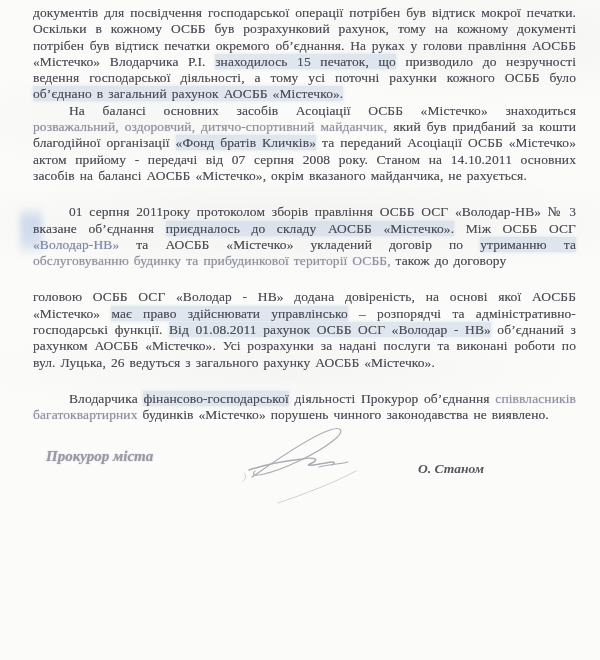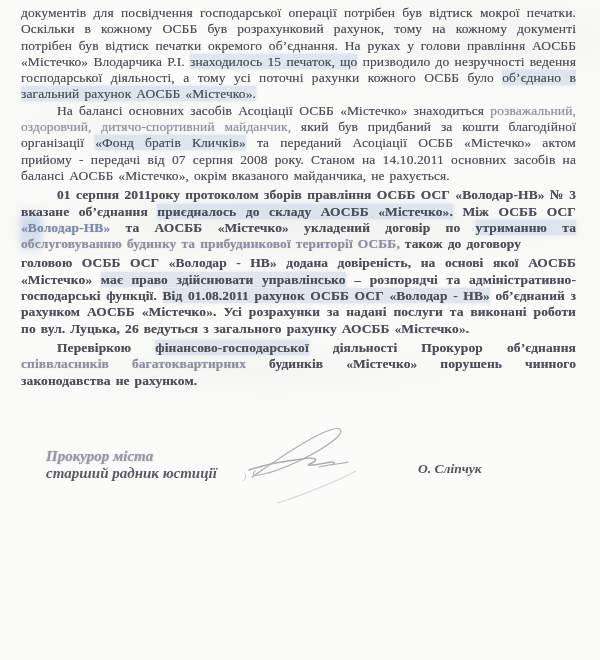--- a/index.html
+++ b/index.html
@@ -13,34 +13,34 @@
     position:relative;
     width:600px;height:660px;
     background-color:var(--paper,#fbfbf9);
     background-image:
       radial-gradient(ellipse 320px 90px at 82% 40px, rgba(125,125,132,0.06), transparent 72%),
       radial-gradient(ellipse 520px 70px at 50% 225px, rgba(130,136,148,0.08), transparent 75%),
       radial-gradient(ellipse 420px 60px at 45% 370px, rgba(130,136,148,0.05), transparent 75%),
       radial-gradient(ellipse 250px 70px at 20% 120px, rgba(125,125,132,0.04), transparent 75%);
   }
   .text-col{
-    position:absolute; left:21px; top:5px; right:24px;
+    position:absolute; left:33px; top:5px; right:24px;
   }
   .para{
     margin:0;
     font-size:13.5px;
     line-height:16.3px;
     text-align:justify;
     color:var(--text,#4d4e58);
     word-spacing:1.5px;
     letter-spacing:0.1px;
     text-shadow:0 0 0.5px rgba(77,78,88,0.55);
   }
   .para.indent{ text-indent:36px; }
-  .para.gap{ margin-top:3px;font-weight:bold; }
+  .para.gap{ margin-top:20px; }
   .hl{
     background:rgba(198,209,227,0.50);
     box-shadow:0 0 3px rgba(198,209,227,0.55);
   }
   .faded{ color:var(--faded,#8e90a0); text-shadow:0 0 1px rgba(142,144,160,0.6); }
   .blue{ color:var(--bluetext,#7d8aa8); text-shadow:0 0 1px rgba(125,138,168,0.6); }
   .blue-band{
     position:absolute; left:20px; top:206px; width:22px; height:50px;
     background:linear-gradient(rgba(172,193,226,0), rgba(172,193,226,0.55) 28%, rgba(172,193,226,0.45) 72%, rgba(172,193,226,0));
     filter:blur(3px);
@@ -72,35 +72,34 @@
 
 <div class="page" style="--paper: #fbfbf9; --text: #4d4e58; --faded: #8e90a0; --bluetext: #7d8aa8;">
 
   <div class="blue-band"></div>
 
   <div class="text-col">
       <p class="para"><span>документів для посвідчення господарської операції потрібен був відтиск мокрої печатки. Оскільки в кожному ОСББ був розрахунковий рахунок, тому на кожному документі потрібен був відтиск печатки окремого об’єднання. На руках у голови правління АОСББ «Містечко» Влодарчика Р.І. </span><span class="hl">знаходилось 15 печаток, що</span><span> призводило до незручності ведення господарської діяльності, а тому усі поточні рахунки кожного ОСББ було </span><span class="hl">об’єднано в загальний рахунок АОСББ «Містечко».</span></p>
       <p class="para indent"><span>На балансі основних засобів Асоціації ОСББ «Містечко» знаходиться </span><span class="faded">розважальний, оздоровчий, дитячо-спортивний майданчик,</span><span> який був придбаний за кошти благодійної організації </span><span class="hl">«Фонд братів Кличків»</span><span> та переданий Асоціації ОСББ «Містечко» актом прийому - передачі від 07 серпня 2008 року. Станом на 14.10.2011 основних засобів на балансі АОСББ «Містечко», окрім вказаного майданчика, не рахується.</span></p>
       <p class="para indent gap"><span>01 серпня 2011року протоколом зборів правління ОСББ ОСГ «Володар-НВ» № 3 вказане об’єднання </span><span class="hl">приєдналось до складу АОСББ «Містечко».</span><span> Між ОСББ ОСГ </span><span class="blue">«Володар-НВ»</span><span> та АОСББ «Містечко» укладений договір по </span><span class="hl">утриманню та</span><span> </span><span class="faded">обслуговуванню будинку та прибудинкової території ОСББ,</span><span> також до договору</span></p>
       <p class="para gap"><span>головою ОСББ ОСГ «Володар - НВ» додана довіреність, на основі якої АОСББ «Містечко» </span><span class="hl">має право здійснювати управлінсько</span><span> – розпорядчі та адміністративно-господарські функції. </span><span class="hl">Від 01.08.2011 рахунок ОСББ ОСГ «Володар - НВ»</span><span> об’єднаний з рахунком АОСББ «Містечко». Усі розрахунки за надані послуги та виконані роботи по вул. Луцька, 26 ведуться з загального рахунку АОСББ «Містечко».</span></p>
-      <p class="para indent gap"><span>Перевіркою </span><span class="hl">фінансово-господарської</span><span> діяльності Прокурор об’єднання </span><span class="faded">співвласників багатоквартирних</span><span> будинків «Містечко» порушень чинного законодавства не рахунком.</span></p>
+      <p class="para indent gap"><span>Влодарчика </span><span class="hl">фінансово-господарської</span><span> діяльності Прокурор об’єднання </span><span class="faded">співвласників багатоквартирних</span><span> будинків «Містечко» порушень чинного законодавства не виявлено.</span></p>
     </div>
 
   <div class="sig-titles">
     <div class="line1">Прокурор міста</div>
-    <div class="line2">старший радник юстиції</div>
   </div>
 
   <div class="sig-scribble">
     <svg viewBox="0 0 170 105" xmlns="http://www.w3.org/2000/svg">
       <g fill="none" stroke="#8f929c" stroke-linecap="round" opacity="0.75">
         <path d="M30,64 C46,53 86,24 108,17 C120,13 123,18 112,27 C95,41 60,57 42,61 C33,63 29,63 33,58" stroke-width="1.2"></path>
         <path d="M27,57 C45,51 62,48 80,46 C92,44 98,46 90,50 C80,54 93,52 104,50 C111,48 115,49 110,52" stroke-width="1.4"></path>
         <path d="M97,54 C108,51 119,51 126,49" stroke-width="1.1"></path>
         <path d="M56,90 C80,82 114,69 134,58" stroke-width="0.9" opacity="0.6"></path>
         <path d="M22,60 C25,62 24,66 21,68" stroke-width="0.9" opacity="0.6"></path>
       </g>
     </svg>
   </div>
 
-  <div class="sig-name">О. Сліпчук</div>
+  <div class="sig-name">О. Станом</div>
 
 </div>
 
 </body></html>

